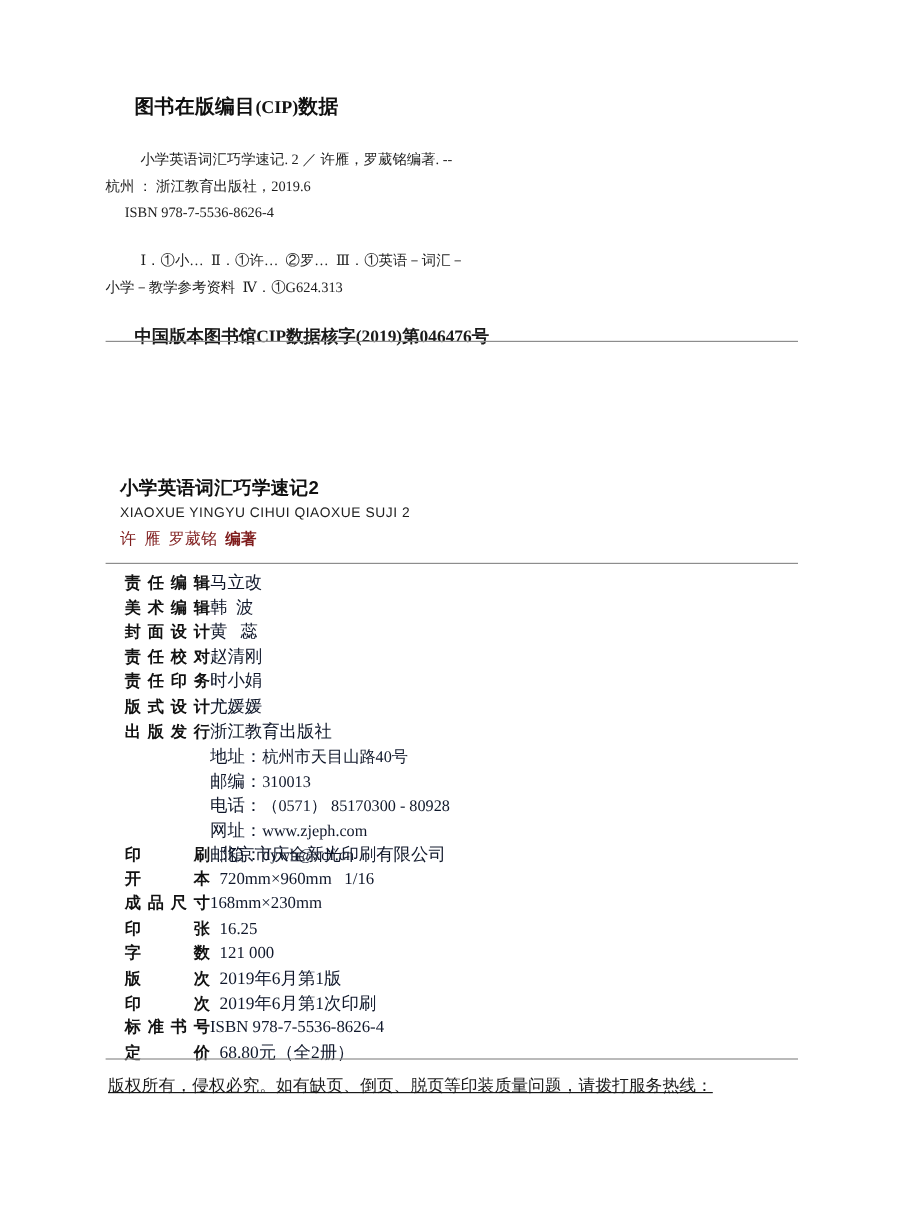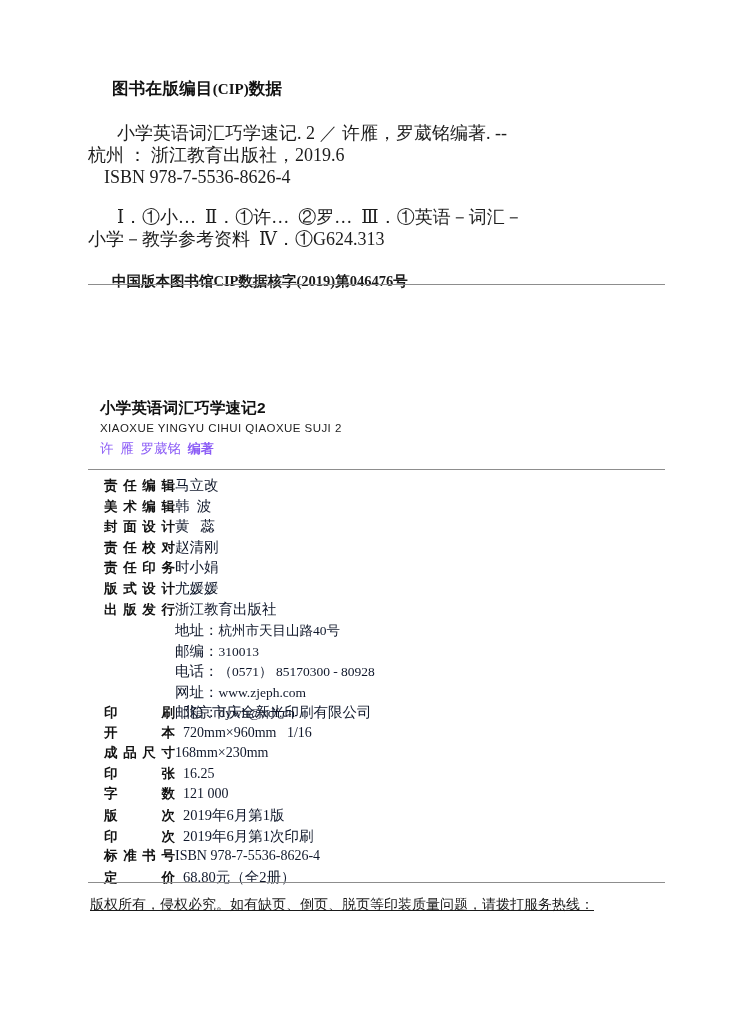--- a/index.html
+++ b/index.html
@@ -50,21 +50,21 @@
   }
   #cip-heading .cip-abbr {
     font-family: "Liberation Serif", "DejaVu Serif", serif;
     font-weight: bold;
     font-size: 15px;
     letter-spacing: 0;
   }
 
   .cip-para {
     font-family: "Liberation Serif", "DejaVu Serif", serif;
-    font-size: 18px;
+    font-size: 12px;
     line-height: 22px;
     color: #1d1d1d;
     margin-top: 22px;
   }
   .cip-line { white-space: pre; }
   .indent-2 { padding-left: 29px; }
   .indent-1 { padding-left: 16px; }
 
   .cip-para.second { margin-top: 18px; }
 
@@ -101,21 +101,21 @@
     line-height: 18px;
     margin-top: 1px;
     color: #1d1d1d;
   }
   #book-authors {
     font-family: "Liberation Serif", "DejaVu Serif", serif;
     font-size: 13.5px;
     line-height: 20px;
     margin-top: 2px;
     white-space: pre;
-    color: #8b5cf6;
+    color: #7f1d1d;
   }
   #book-authors .role {
     font-family: "Liberation Sans", "DejaVu Sans", sans-serif;
     font-weight: bold;
     font-size: 13px;
   }
 
   #rule-title { top: 469px; }
 
   

